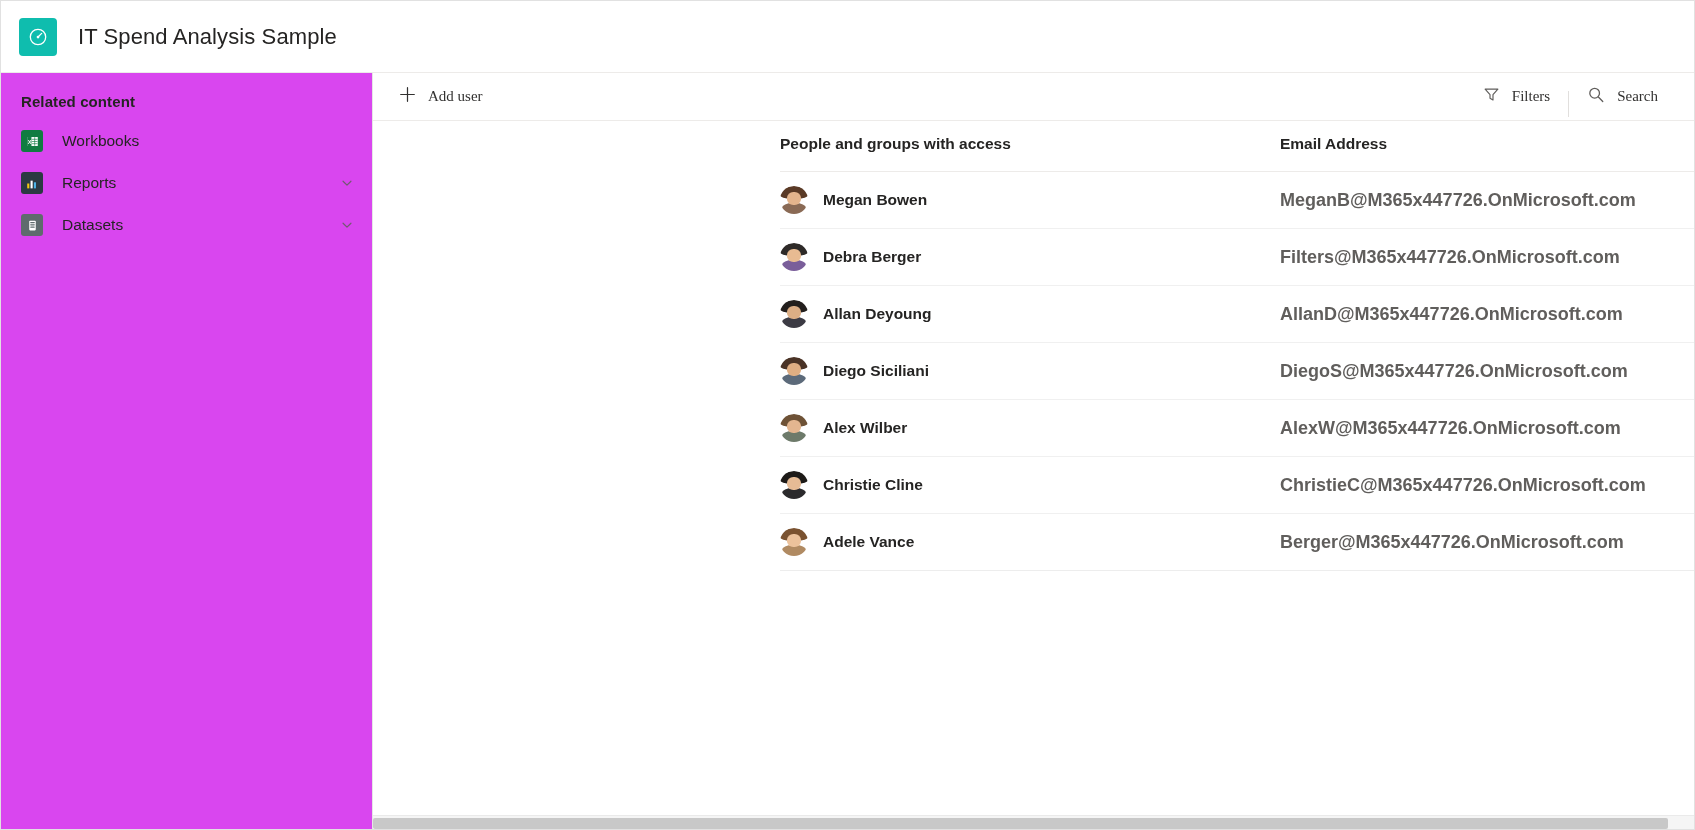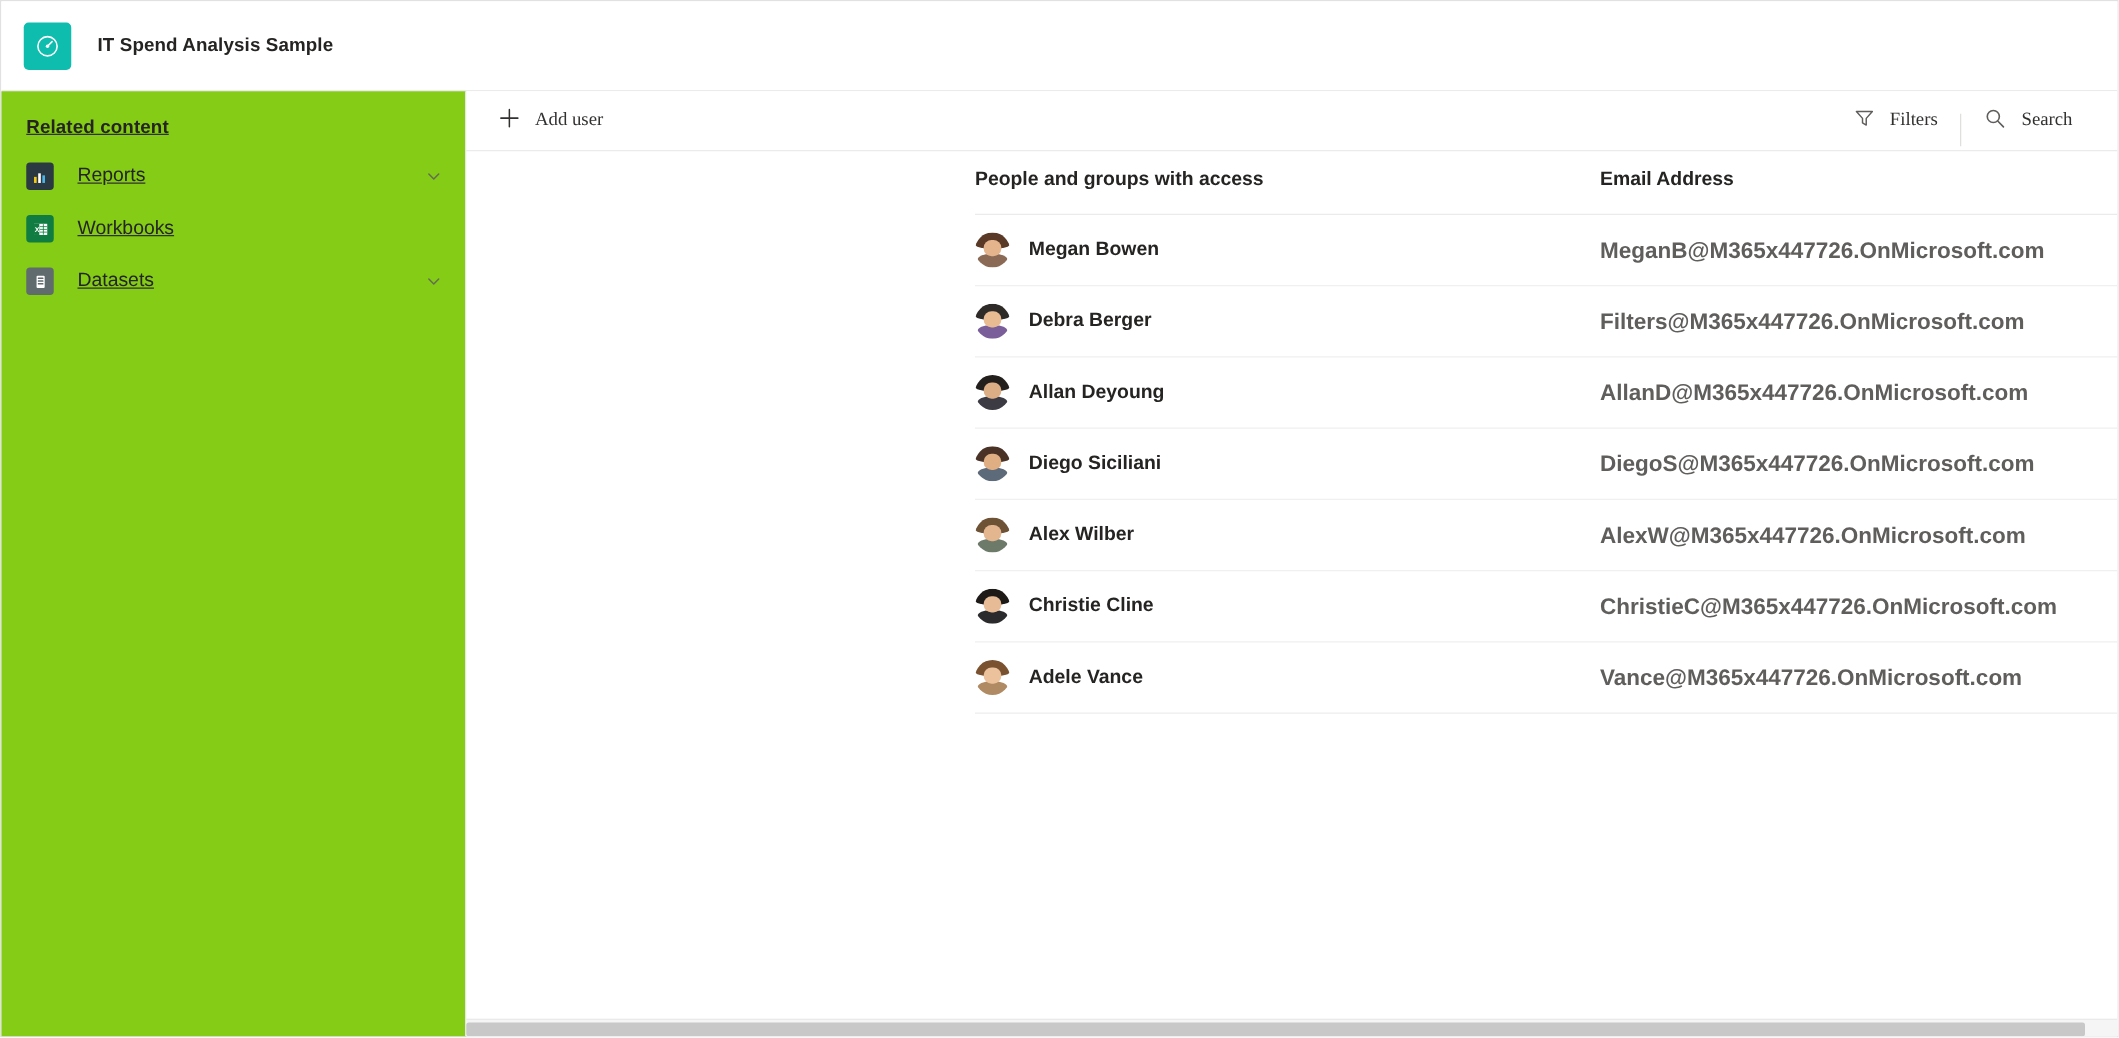--- a/index.html
+++ b/index.html
@@ -30,41 +30,40 @@
   .app-icon {
     width: 38px; height: 38px;
     border-radius: 4px;
     background: #0fbdae;
     display: flex; align-items: center; justify-content: center;
     flex: 0 0 auto;
   }
   .app-icon svg { display: block; }
   .app-title {
     margin-left: 21px;
-    font-size: 15px;
-    font-weight: 700;
+    font-size: 22px;
+    font-weight: 400;
     color: #252423;
     letter-spacing: 0.1px;
     white-space: nowrap;
   }
 
   
   .body-wrap {
     display: flex;
     height: 757px;
   }
 
   
   .sidebar {
     width: 372px;
     flex: 0 0 372px;
     border-right: 1px solid #e6e6e6;
-    background: #84cc16;
+    background: #d946ef;
     padding-top: 12px;
-    text-decoration: underline;
   }
   .sidebar-heading {
     font-size: 15px;
     font-weight: 700;
     color: #252423;
     padding: 8px 0 10px 20px;
     letter-spacing: 0.1px;
   }
   .nav-item {
     display: flex;
@@ -255,50 +254,50 @@
         <path d="M12 12 L16 8" stroke-linecap="round"></path>
       </svg>
     </div>
     <div class="app-title">IT Spend Analysis Sample</div>
   </div>
 
   <div class="body-wrap">
 
     <div class="sidebar">
       <div class="sidebar-heading">Related content</div>
+
+      <div class="nav-item">
+        <span class="nav-icon workbooks">
+          <svg width="13" height="13" viewBox="0 0 16 16">
+            <rect x="1.5" y="2.5" width="13" height="11" fill="#ffffff"></rect>
+            <rect x="1.5" y="2.5" width="5.2" height="11" fill="#107c41"></rect>
+            <text x="2.2" y="10.6" font-size="7" font-family="Liberation Sans, sans-serif" fill="#ffffff" font-weight="bold">X</text>
+            <g stroke="#107c41" stroke-width="0.8">
+              <path d="M7.2 5.3 H14.2 M7.2 8 H14.2 M7.2 10.7 H14.2"></path>
+              <path d="M10.7 2.8 V13.2"></path>
+            </g>
+          </svg>
+        </span>
+        <span class="nav-label">Workbooks</span>
+      </div>
 
       <div class="nav-item">
         <span class="nav-icon reports">
           <svg width="13" height="13" viewBox="0 0 16 16">
             <rect x="1.5" y="8" width="2.6" height="6" fill="#f2c811"></rect>
             <rect x="5.6" y="4.5" width="2.6" height="9.5" fill="#ffffff"></rect>
             <rect x="9.7" y="6.5" width="2.6" height="7.5" fill="#4cb3e6"></rect>
           </svg>
         </span>
         <span class="nav-label">Reports</span>
         <span class="chev">
           <svg width="14" height="14" viewBox="0 0 16 16" fill="none" stroke="#605e5c" stroke-width="1.4" stroke-linecap="round" stroke-linejoin="round">
             <path d="M3.5 6 L8 10.5 L12.5 6"></path>
           </svg>
         </span>
-      </div>
-
-      <div class="nav-item">
-        <span class="nav-icon workbooks">
-          <svg width="13" height="13" viewBox="0 0 16 16">
-            <rect x="1.5" y="2.5" width="13" height="11" fill="#ffffff"></rect>
-            <rect x="1.5" y="2.5" width="5.2" height="11" fill="#107c41"></rect>
-            <text x="2.2" y="10.6" font-size="7" font-family="Liberation Sans, sans-serif" fill="#ffffff" font-weight="bold">X</text>
-            <g stroke="#107c41" stroke-width="0.8">
-              <path d="M7.2 5.3 H14.2 M7.2 8 H14.2 M7.2 10.7 H14.2"></path>
-              <path d="M10.7 2.8 V13.2"></path>
-            </g>
-          </svg>
-        </span>
-        <span class="nav-label">Workbooks</span>
       </div>
 
       <div class="nav-item">
         <span class="nav-icon datasets">
           <svg width="13" height="13" viewBox="0 0 16 16">
             <rect x="4" y="2" width="8" height="12" rx="1" fill="#ffffff"></rect>
             <g fill="#5f6b6d">
               <rect x="5.2" y="3.6" width="5.6" height="1.5" rx="0.5"></rect>
               <rect x="5.2" y="6.4" width="5.6" height="1.5" rx="0.5"></rect>
               <rect x="5.2" y="9.2" width="5.6" height="1.5" rx="0.5"></rect>
@@ -449,21 +448,21 @@
                 <td>
                   <div class="person">
                     <span class="avatar">
                       <span class="body" style="background:#b08a62"></span>
                       <span class="hair" style="background:#7a5230"></span>
                       <span class="face" style="background:#ecc29c"></span>
                     </span>
                     <span class="person-name">Adele Vance</span>
                   </div>
                 </td>
-                <td><span class="email">Vance@M365x447726.OnMicrosoft.com</span></td>
+                <td><span class="email">Berger@M365x447726.OnMicrosoft.com</span></td>
               </tr>
             </tbody>
         </table>
       </div>
 
       <div class="hscroll">
         <div class="thumb"></div>
       </div>
 
     </div>

